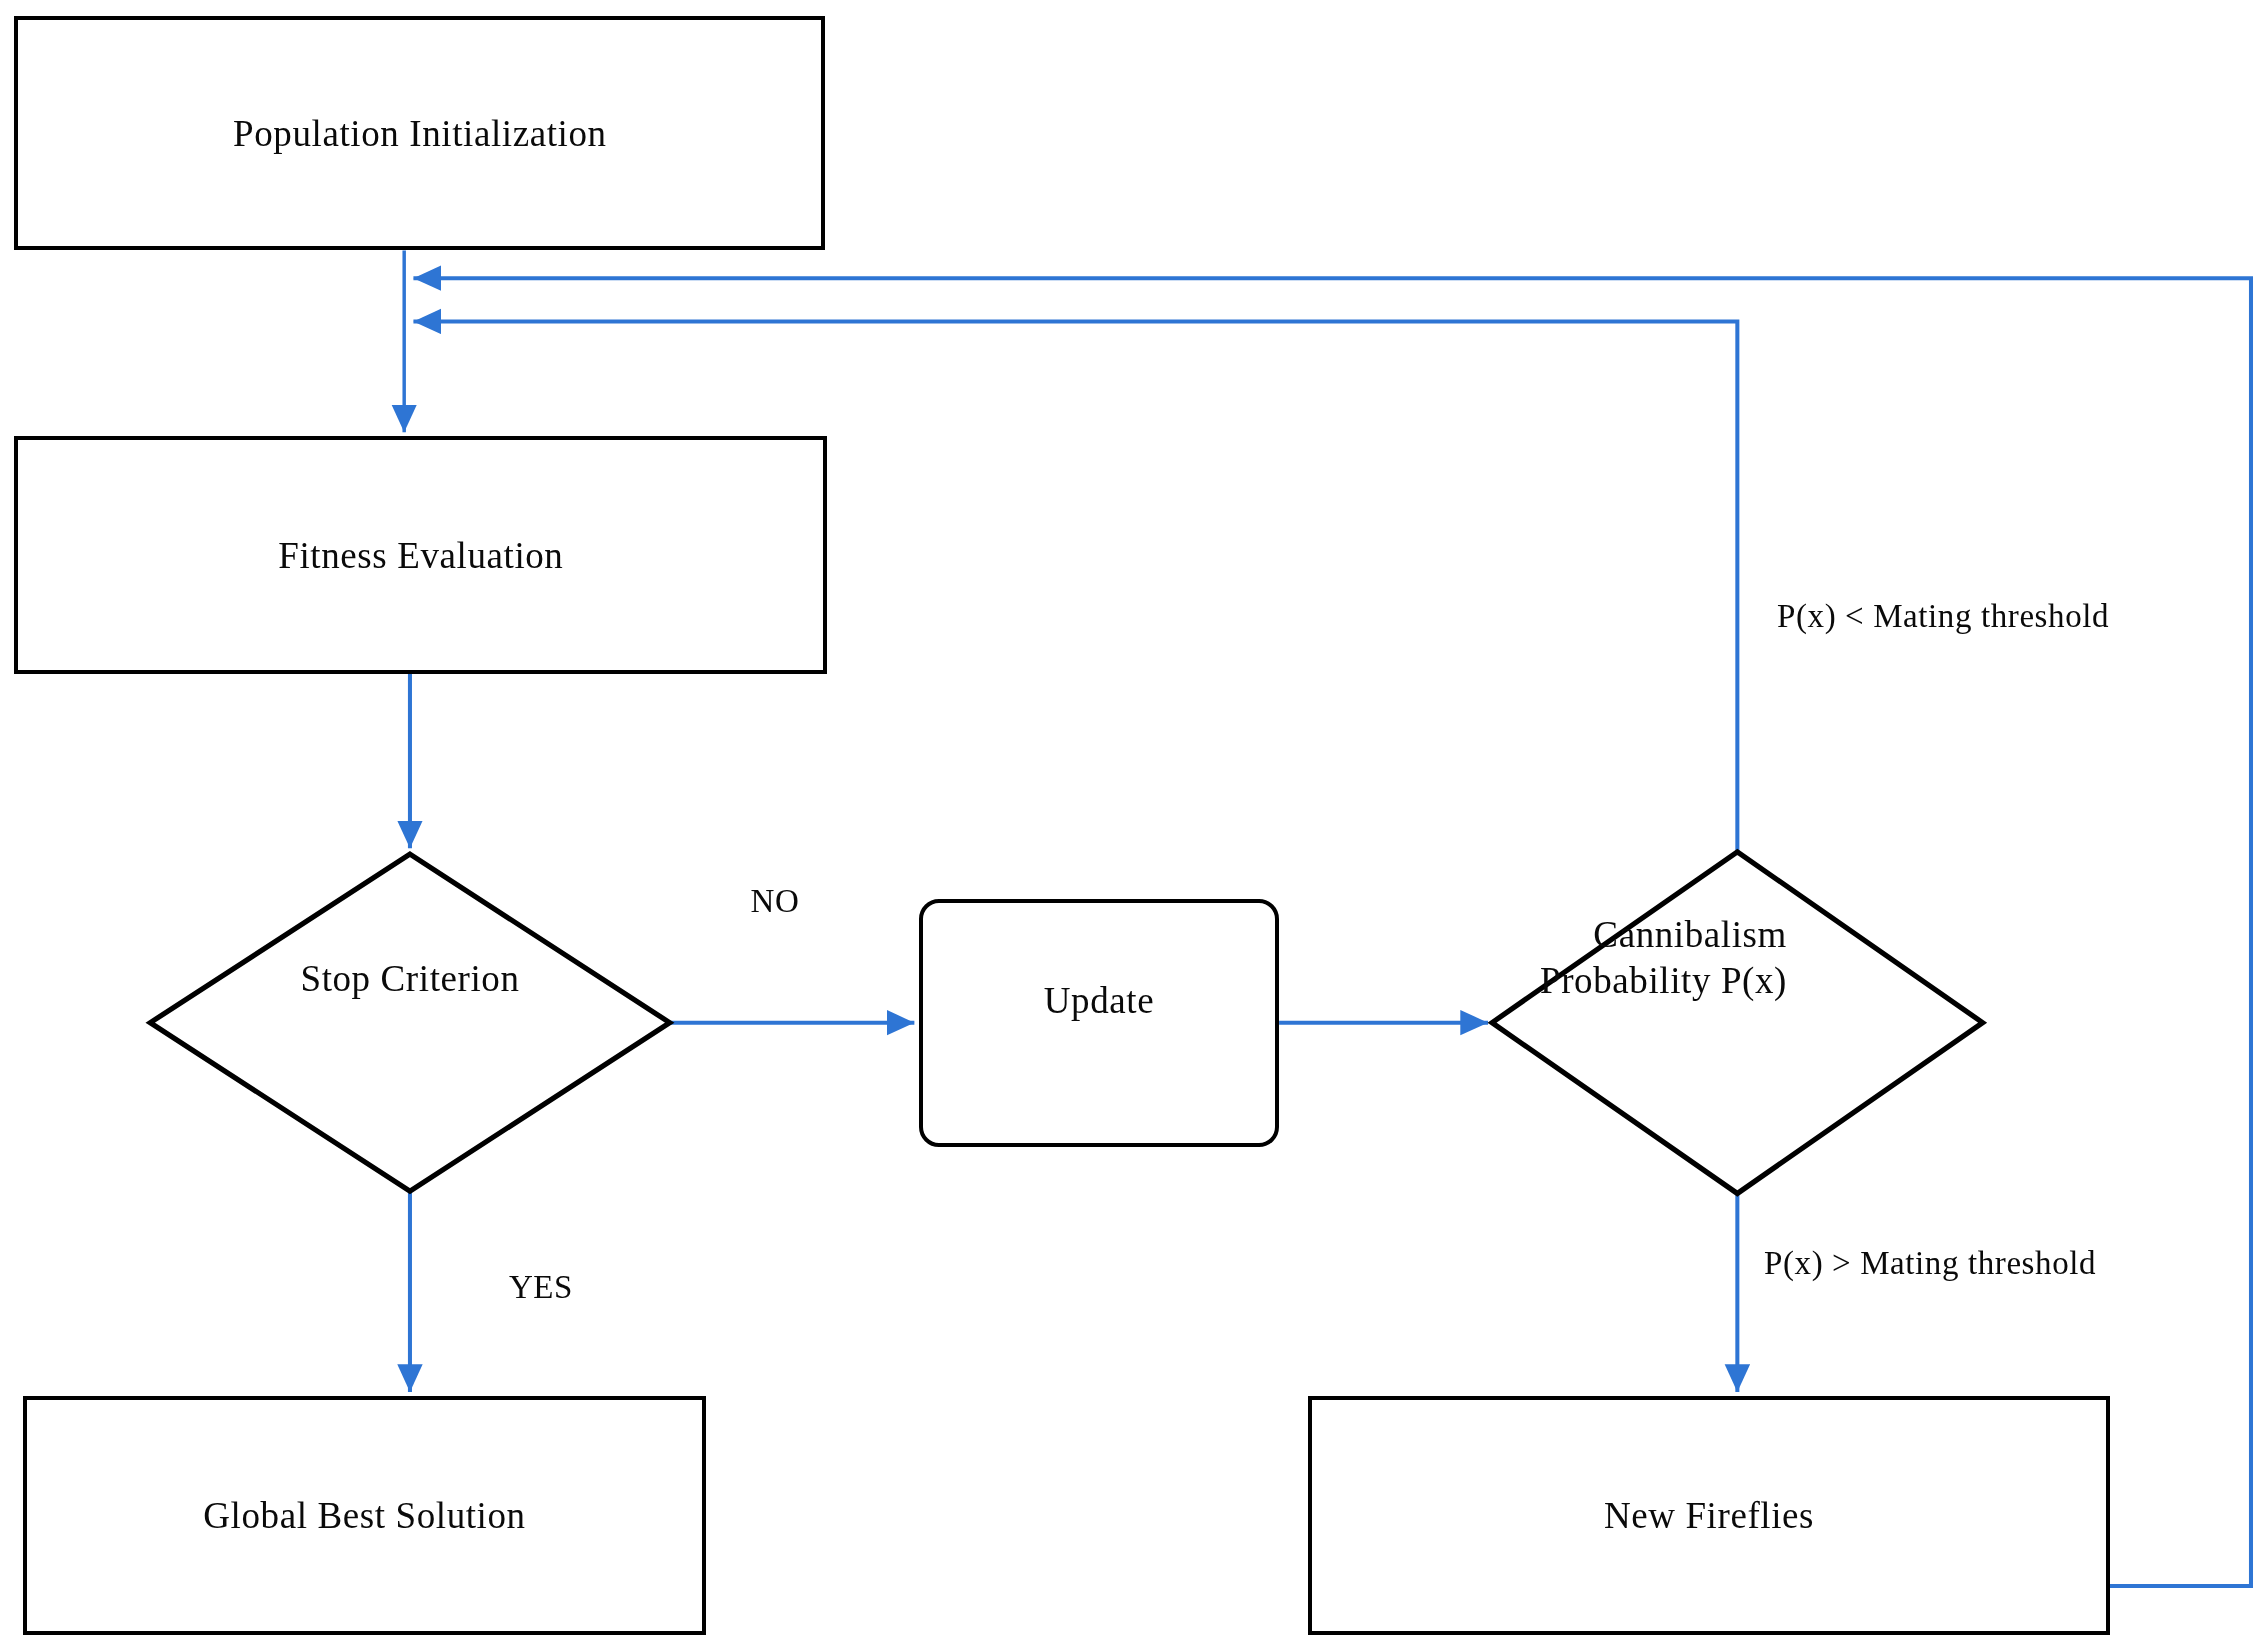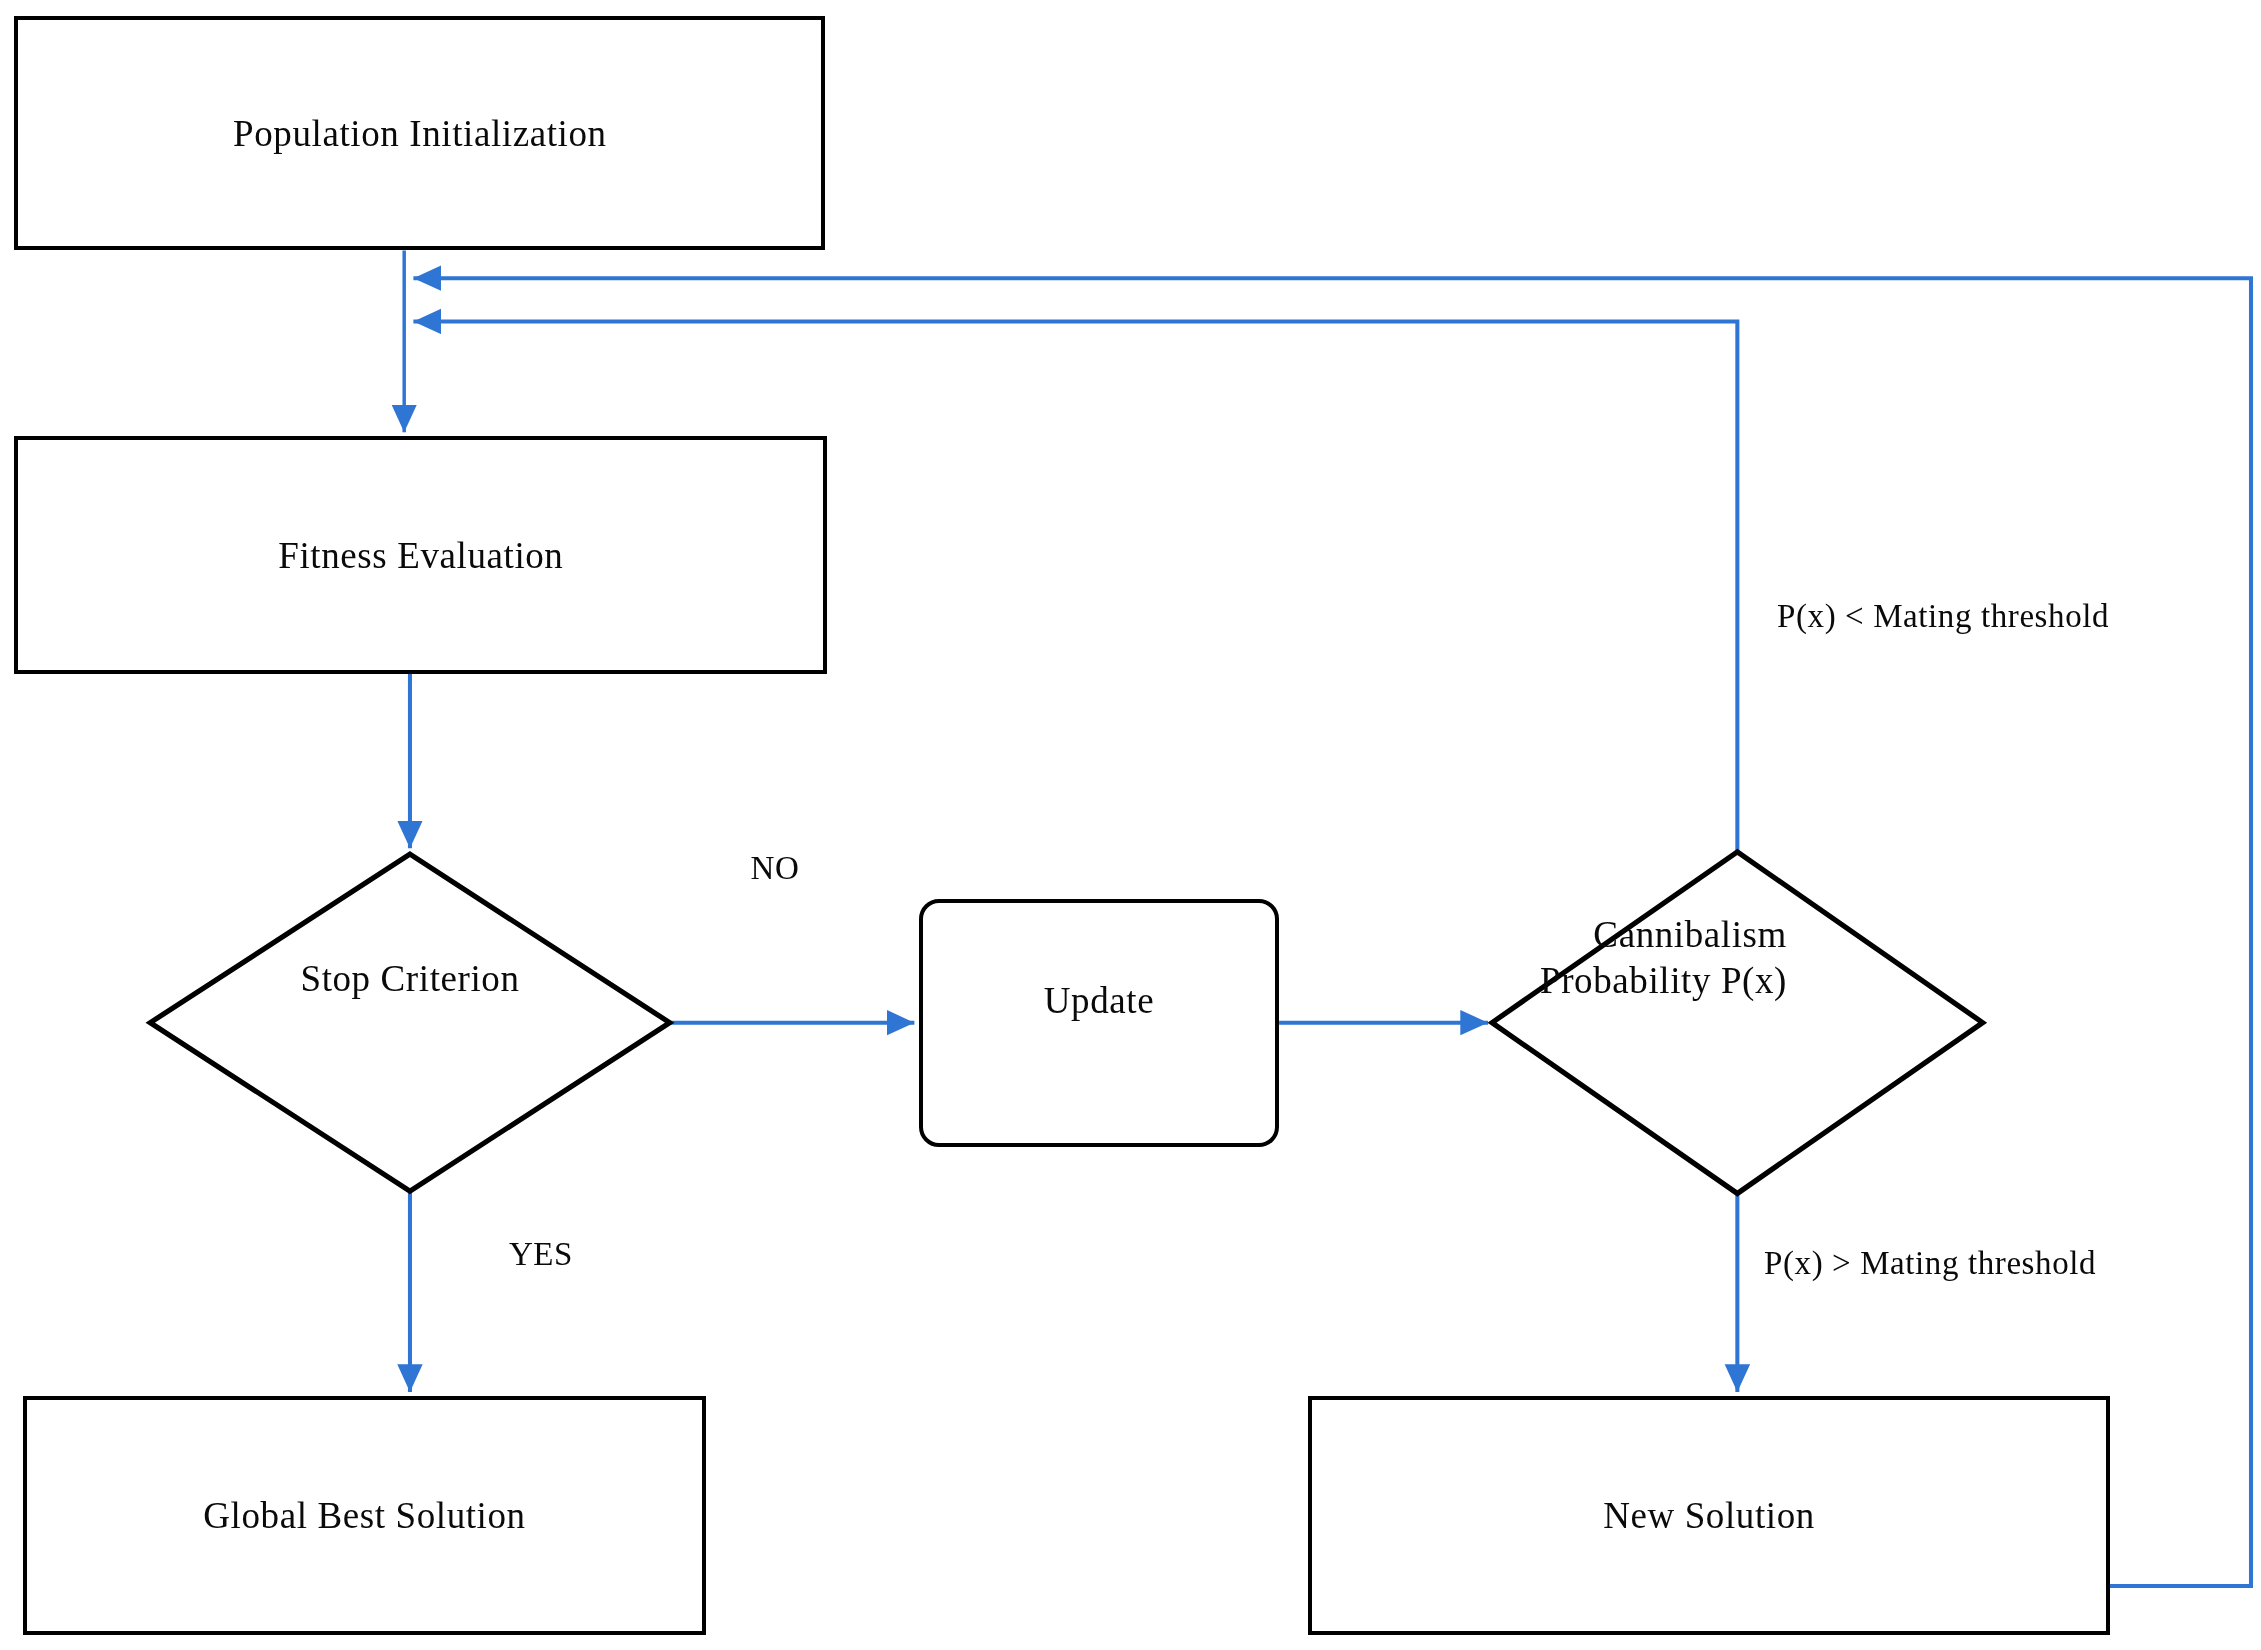--- a/index.html
+++ b/index.html
@@ -17,21 +17,21 @@
 
   .node{position:absolute;background:var(--bg-color);border:4.6px solid var(--border-color);
         display:flex;align-items:center;justify-content:center;text-align:right;}
   .node .node-label{font-size:37px;letter-spacing:0.6px;}
 
   .diamond-label{position:absolute;transform:translate(-50%,-50%);
         font-size:37px;letter-spacing:0.6px;text-align:right;white-space:nowrap;line-height:1.25;}
   .diamond-label.left-align{text-align:right;transform:translate(0,-50%);}
 
   .edge-label{position:absolute;font-size:33px;letter-spacing:0.6px;white-space:nowrap;}
-  .edge-label.centered{transform:translate(-50%,-50%);}
+  .edge-label.centered{transform:translate(-50%,-50%);margin-top:33px;}
   .edge-label.vcentered{transform:translate(0,-50%);}
 </style>
 </head>
 <body>
 
 <div class="stage">
 
   <svg class="connector-layer" viewBox="0 0 3917 2859">
     <defs>
       <marker id="arrowhead" markerUnits="userSpaceOnUse" markerWidth="50" markerHeight="46" refX="48" refY="22" orient="auto">
@@ -69,21 +69,21 @@
 
   <div class="node" style="left:919px;top:899px;width:360px;height:248px;border-radius:20px;">
     <span class="node-label" style="position:relative;top:-23px;">Update</span>
   </div>
 
   <div class="node" style="left:23px;top:1396px;width:683px;height:239px;">
     <span class="node-label">Global Best Solution</span>
   </div>
 
   <div class="node" style="left:1308px;top:1396px;width:802px;height:239px;">
-    <span class="node-label">New Solution</span>
+    <span class="node-label">New Fireflies</span>
   </div>
 
   <div class="diamond-label" style="left:410px;top:979px;">
     <span>Stop Criterion</span>
   </div>
 
   <div class="diamond-label left-align" style="left:1540px;top:958px;">
     <span>Cannibalism</span><br>
     <span>Probability P(x)</span>
   </div>

